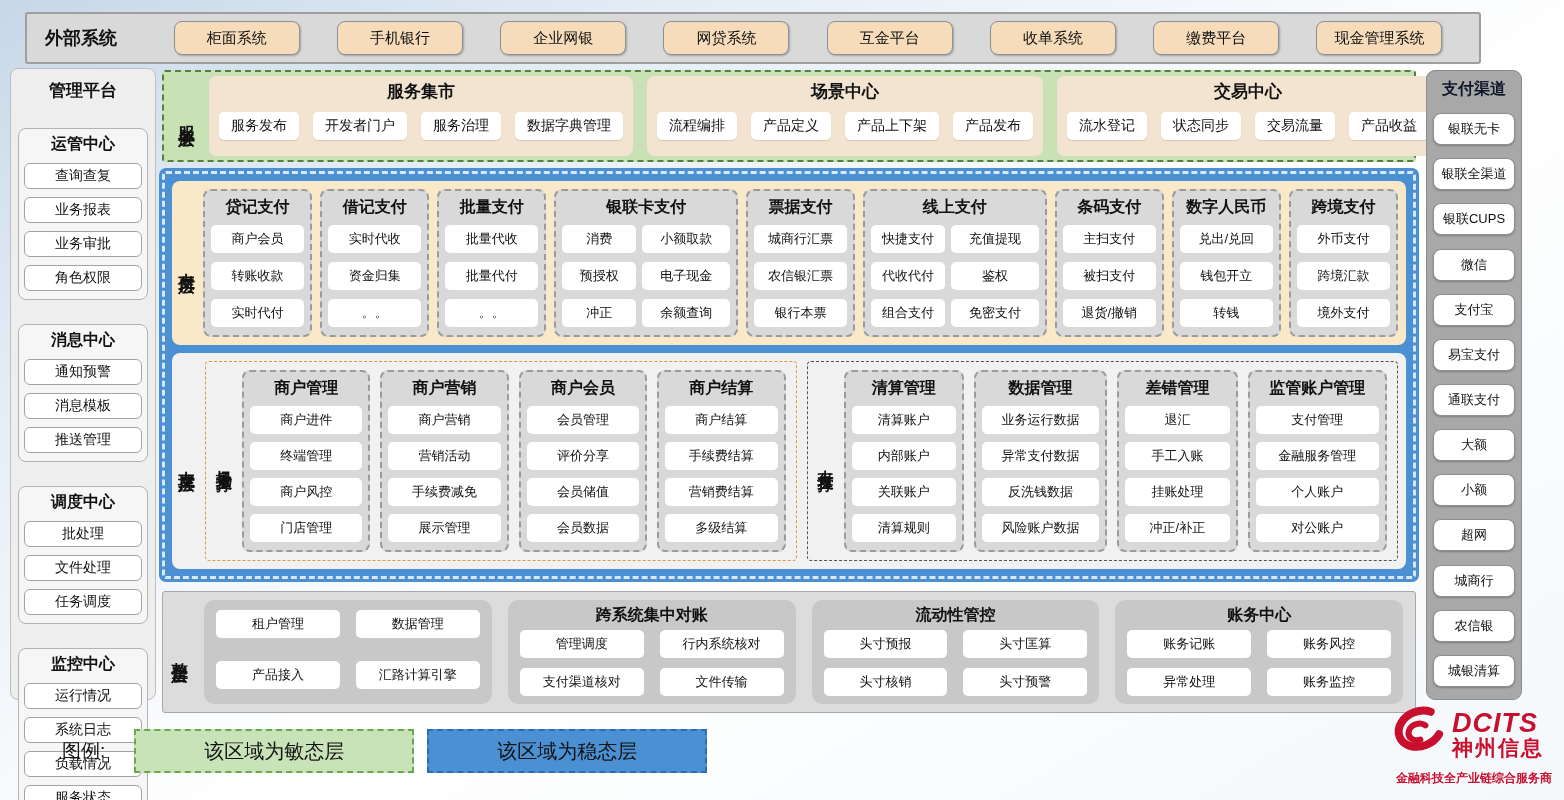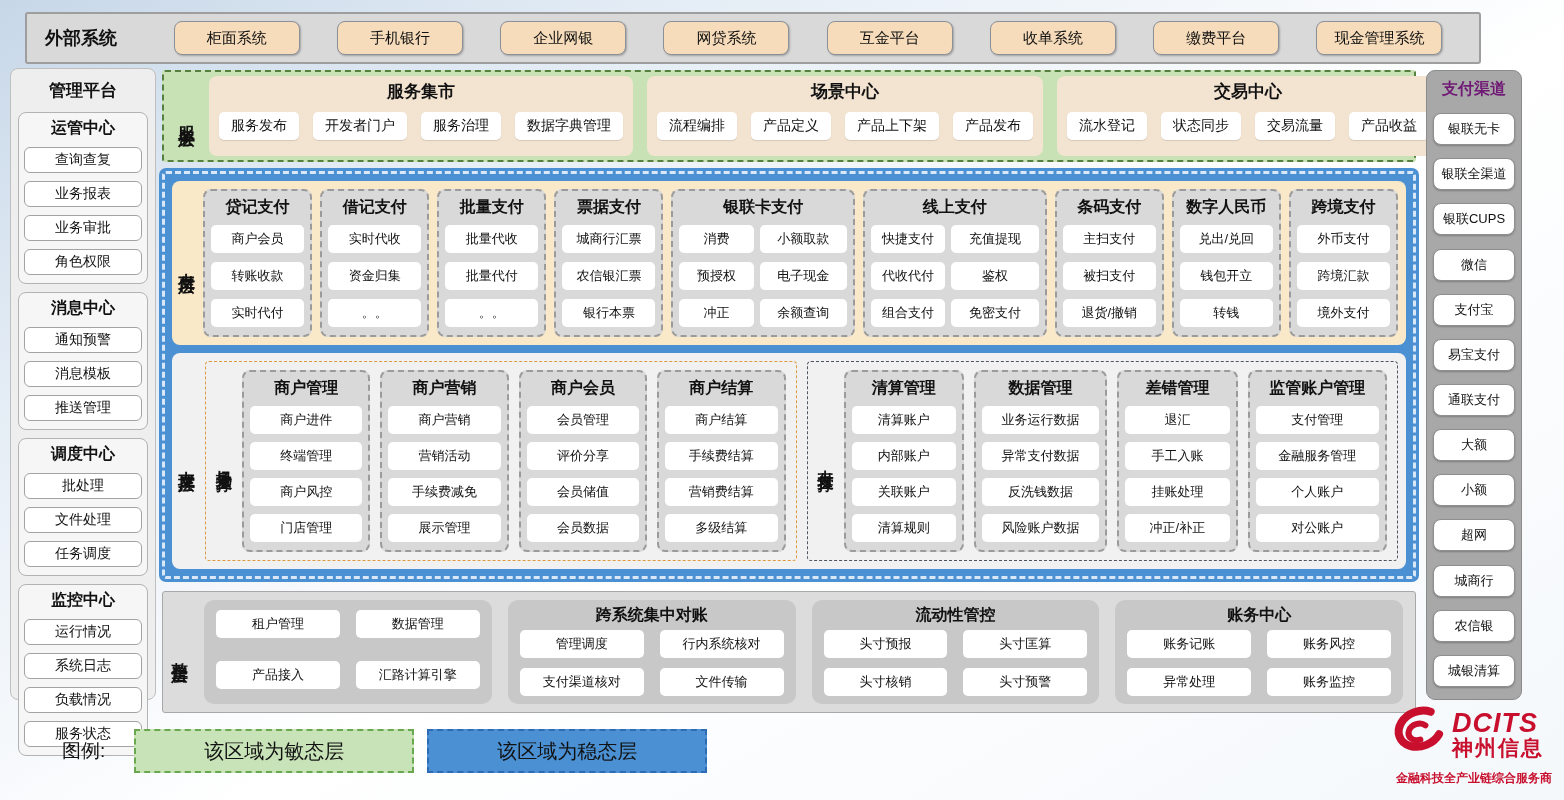--- a/index.html
+++ b/index.html
@@ -14,21 +14,21 @@
     background:#d9d9d9; border:2px solid #9e9e9e; border-radius:3px;
     display:flex; align-items:center; padding:0 18px; }
   .topbar-label { font-size:18px; font-weight:bold; width:110px; }
   .topbar-items { flex:1; display:flex; justify-content:space-around; align-items:center; }
   .tan-btn { background:#f6dcba; border:1px solid #8a9199; border-radius:8px;
     min-width:126px; height:34px; display:flex; align-items:center; justify-content:center;
     font-size:15px; padding:0 10px; box-shadow:1px 1px 2px rgba(0,0,0,.25); }
   
   .left-panel { position:absolute; left:10px; top:68px; width:146px; height:632px;
     background:#eeeeee; border:1px solid #bfbfbf; border-radius:8px;
-    display:flex; flex-direction:column; padding:6px 7px; gap:8px; }
+    display:flex; flex-direction:column; padding:6px 7px; gap:24px; }
   .panel-title { font-size:17px; font-weight:bold; text-align:center; padding:4px 0 2px; }
   .side-grp { background:#f6f6f6; border:1px solid #b3b3b3; border-radius:8px;
     padding:5px 5px 8px; display:flex; flex-direction:column; gap:8px; flex:1; }
   .side-grp-title { font-size:16px; font-weight:bold; text-align:center; }
   .side-chip { background:#fff; border:1px solid #a3a3a3; border-radius:6px;
     font-size:14px; text-align:center; padding:3px 0; }
   
   .main { position:absolute; left:162px; top:70px; width:1254px; }
   .vtext { writing-mode:vertical-rl; text-orientation:upright; font-weight:bold;
     letter-spacing:3px; font-size:17px; line-height:1; }
@@ -73,21 +73,21 @@
   .integ-band > .vtext { align-self:center; }
   .igrp { background:#c8c8c8; border-radius:10px; flex:1; padding:3px 12px 8px;
     display:flex; flex-direction:column; }
   .igrp-title { font-size:16px; font-weight:bold; text-align:center; margin:2px 0 4px; }
   .igrid { display:grid; grid-template-columns:1fr 1fr; gap:9px 16px; flex:1; }
   .igrid .chip { align-self:center; padding:5px 4px; }
   
   .right-panel { position:absolute; left:1426px; top:70px; width:96px; height:630px;
     background:#a8a8a8; border:1px solid #8b8b8b; border-radius:9px;
     display:flex; flex-direction:column; justify-content:space-between; padding:8px 6px 12px; }
-  .right-title { font-size:16px; font-weight:bold; color:#701a75; text-align:center; white-space:nowrap; }
+  .right-title { font-size:16px; font-weight:bold; color:#0f172a; text-align:center; white-space:nowrap; }
   .chan-btn { background:#fff; border:1px solid #8f8f8f; border-radius:8px;
     font-size:13px; text-align:center; padding:6px 1px; white-space:nowrap;
     box-shadow:0 1px 2px rgba(0,0,0,.25); }
   
   .legend { position:absolute; left:62px; top:729px; display:flex; align-items:center; gap:13px; }
   .legend-label { font-size:19px; margin-right:16px; }
   .legend-box { width:280px; height:44px; display:flex; align-items:center; justify-content:center;
     font-size:20px; }
   .legend-agile { background:#c9e3b8; border:2px dashed #6aa84f; }
   .legend-stable { background:#4a90d2; border:2px dashed #2d6cb5; }
@@ -204,38 +204,38 @@
 
       <div class="pcol">
         <div class="pcol-title">批量支付</div>
         <div class="stack">
           <div class="chip">批量代收</div>
           <div class="chip">批量代付</div>
           <div class="chip">。。</div>
         </div>
       </div>
 
-      <div class="pcol">
-        <div class="pcol-title">票据支付</div>
-        <div class="stack">
-          <div class="chip">城商行汇票</div>
-          <div class="chip">农信银汇票</div>
-          <div class="chip">银行本票</div>
-        </div>
-      </div>
-
       <div class="pcol wide">
         <div class="pcol-title">银联卡支付</div>
         <div class="chip-grid">
           <div class="chip">消费</div>
           <div class="chip">小额取款</div>
           <div class="chip">预授权</div>
           <div class="chip">电子现金</div>
           <div class="chip">冲正</div>
           <div class="chip">余额查询</div>
+        </div>
+      </div>
+
+      <div class="pcol">
+        <div class="pcol-title">票据支付</div>
+        <div class="stack">
+          <div class="chip">城商行汇票</div>
+          <div class="chip">农信银汇票</div>
+          <div class="chip">银行本票</div>
         </div>
       </div>
 
       <div class="pcol wide">
         <div class="pcol-title">线上支付</div>
         <div class="chip-grid">
           <div class="chip">快捷支付</div>
           <div class="chip">充值提现</div>
           <div class="chip">代收代付</div>
           <div class="chip">鉴权</div>

